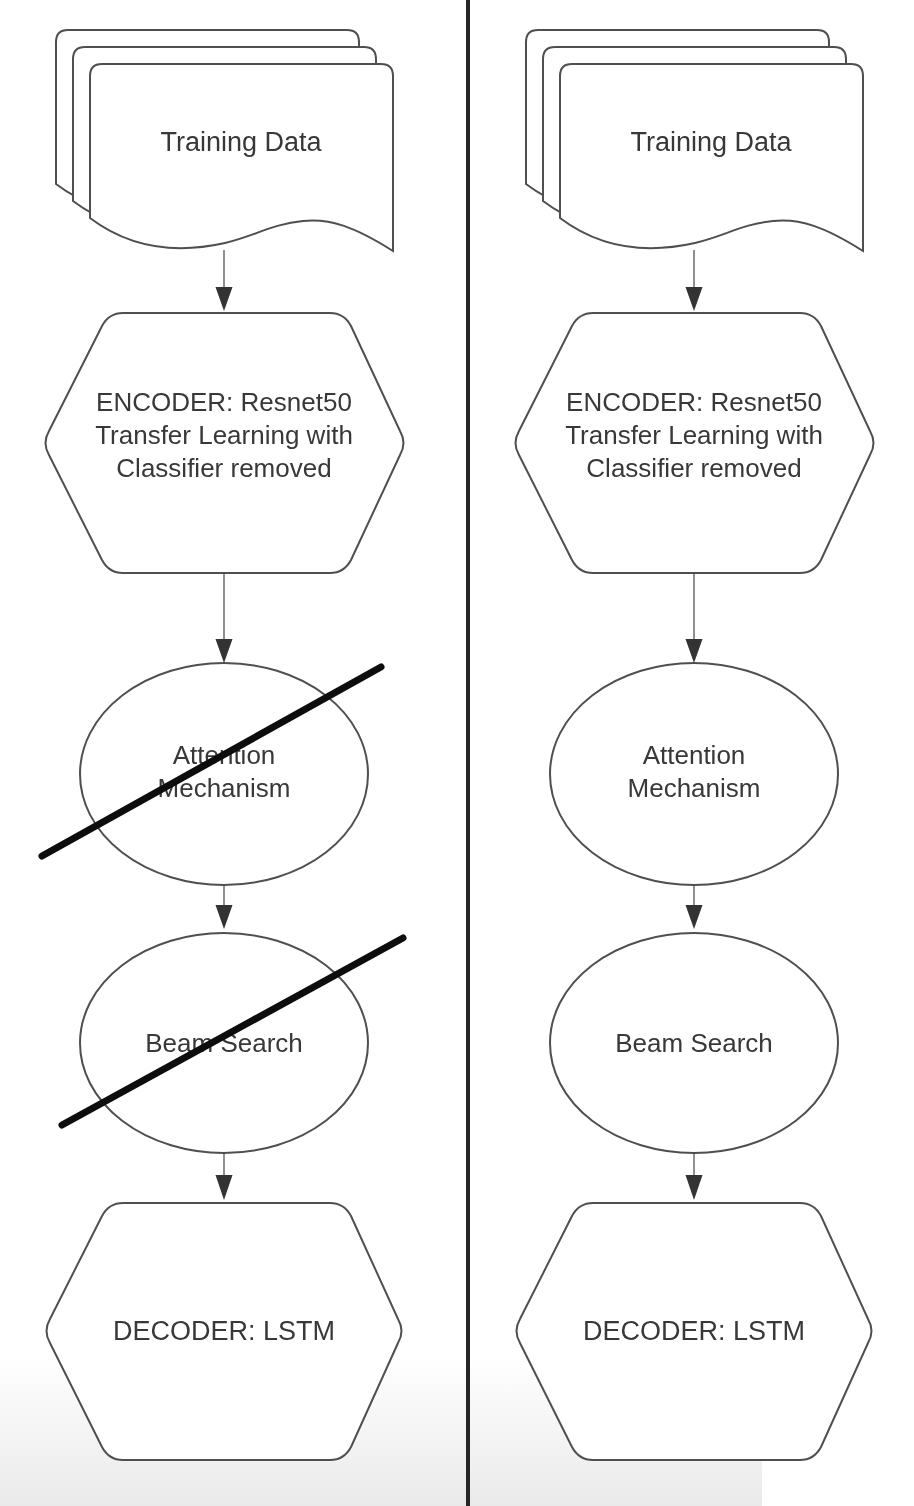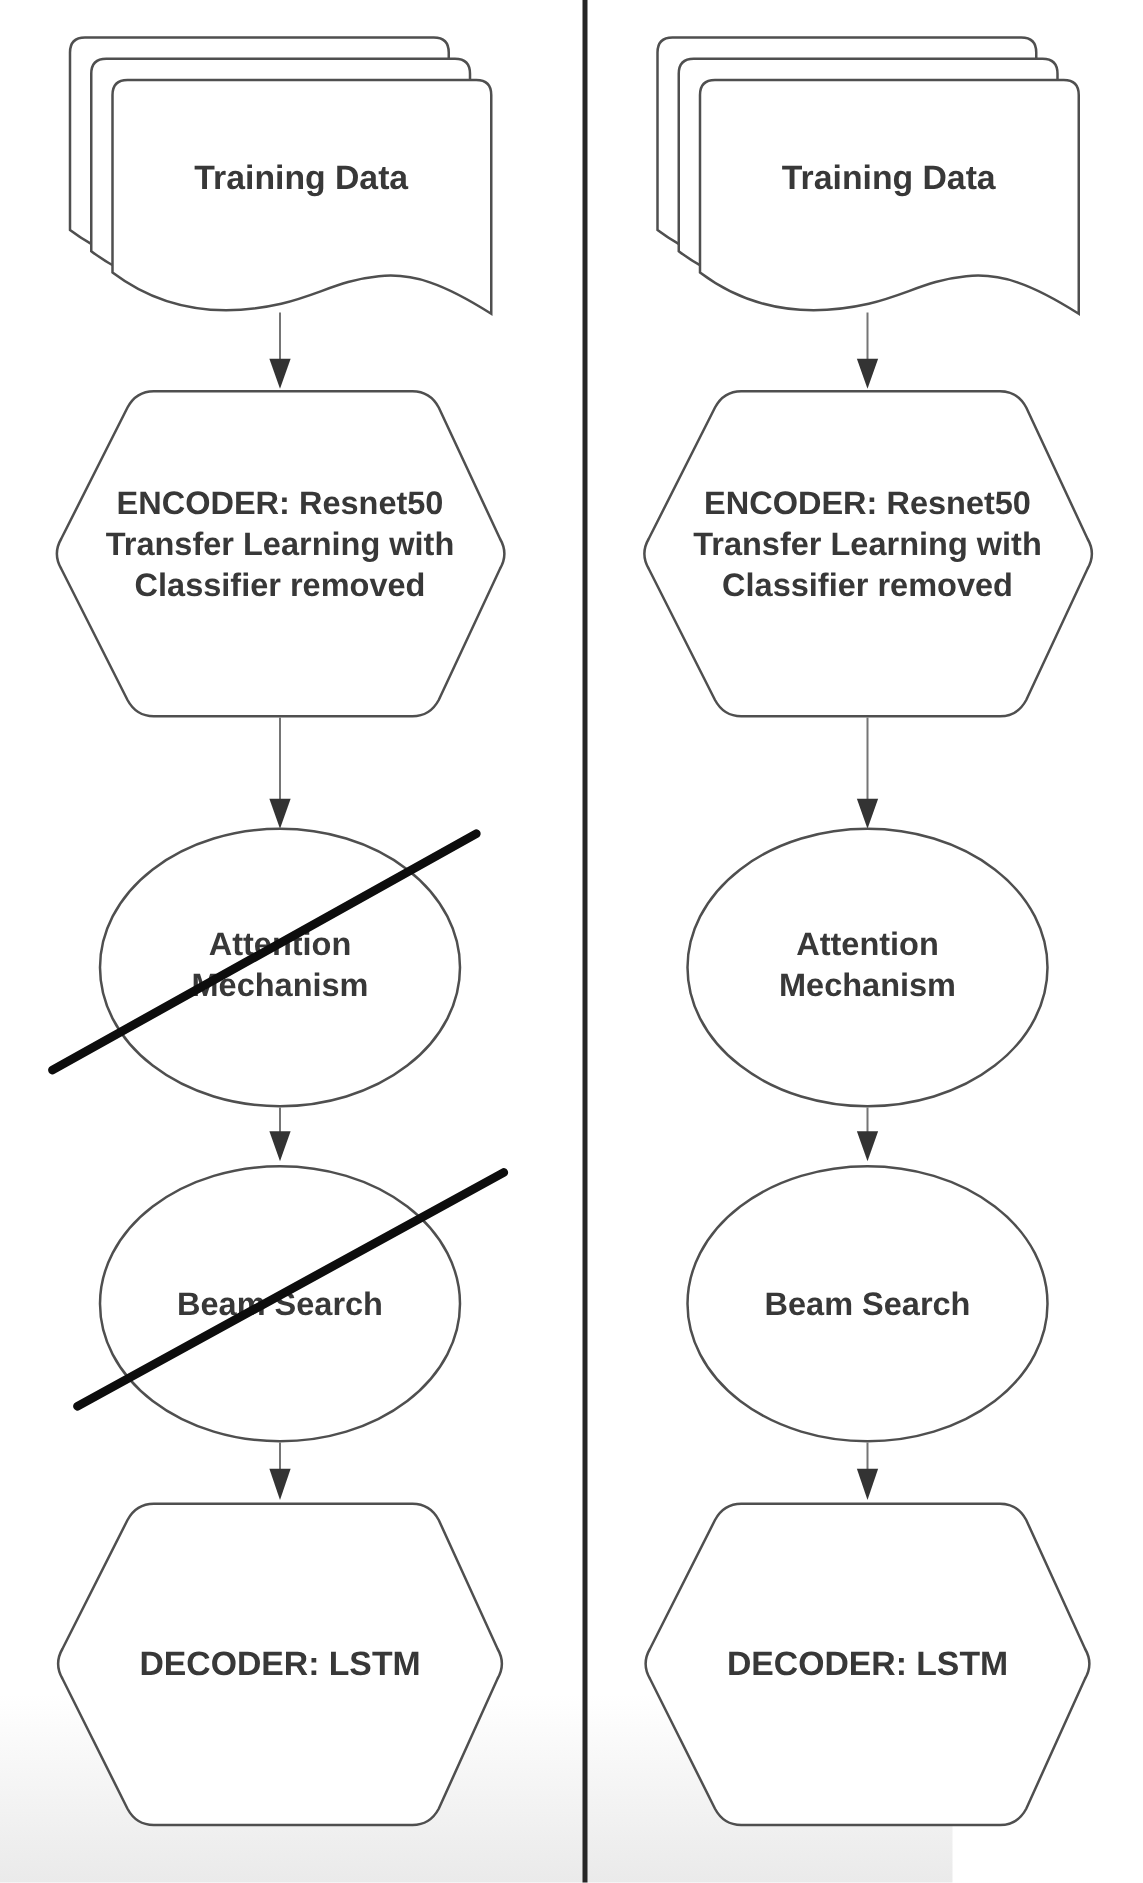--- a/index.html
+++ b/index.html
@@ -13,21 +13,20 @@
     --bg-bottom:#eaeaea;
   }
   html,body{margin:0;padding:0;}
   body{
     width:914px;height:1506px;overflow:hidden;
     font-family:"Liberation Sans", sans-serif;
   }
   .canvas{
     position:relative;width:762px;height:1506px;
     background:linear-gradient(180deg,#ffffff 0%,#ffffff 90%,var(--bg-bottom) 100%);
-    font-weight:bold;
   }
   .col{position:absolute;top:0;}
   .col-left{left:0;}
   .col-right{left:470px;}
   .divider{
     position:absolute;top:0;left:466px;width:4px;height:1506px;
     background:var(--divider-color);
   }
   .shape{
     fill:var(--shape-fill);

